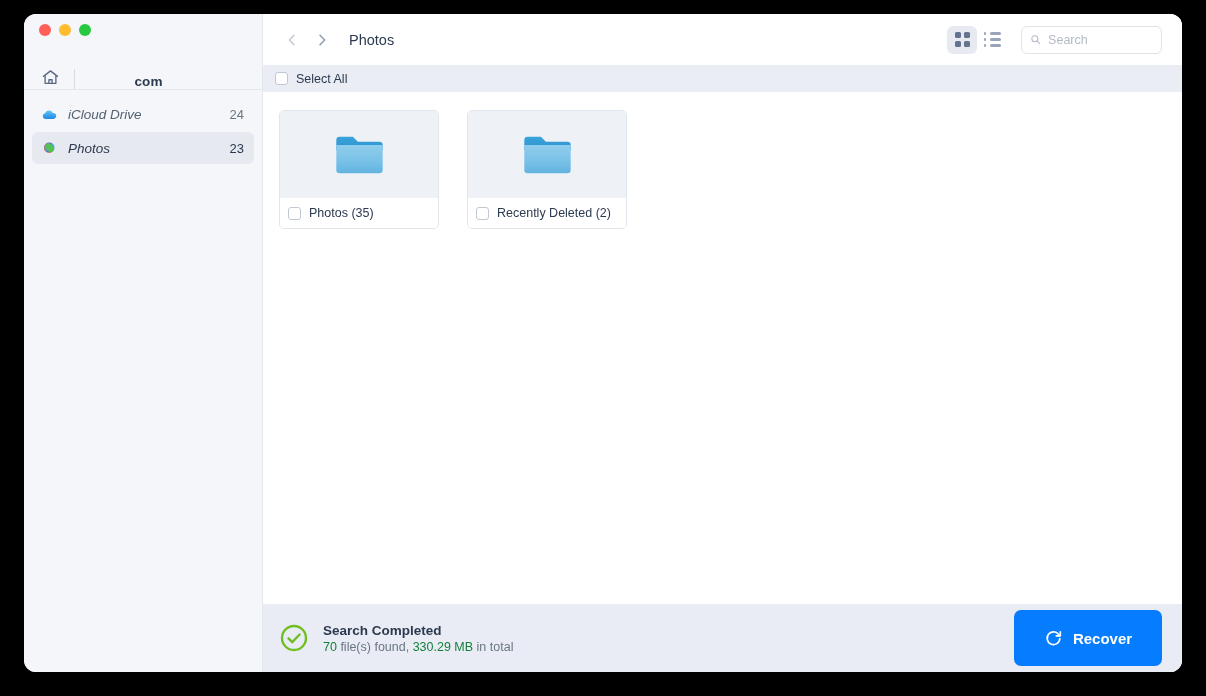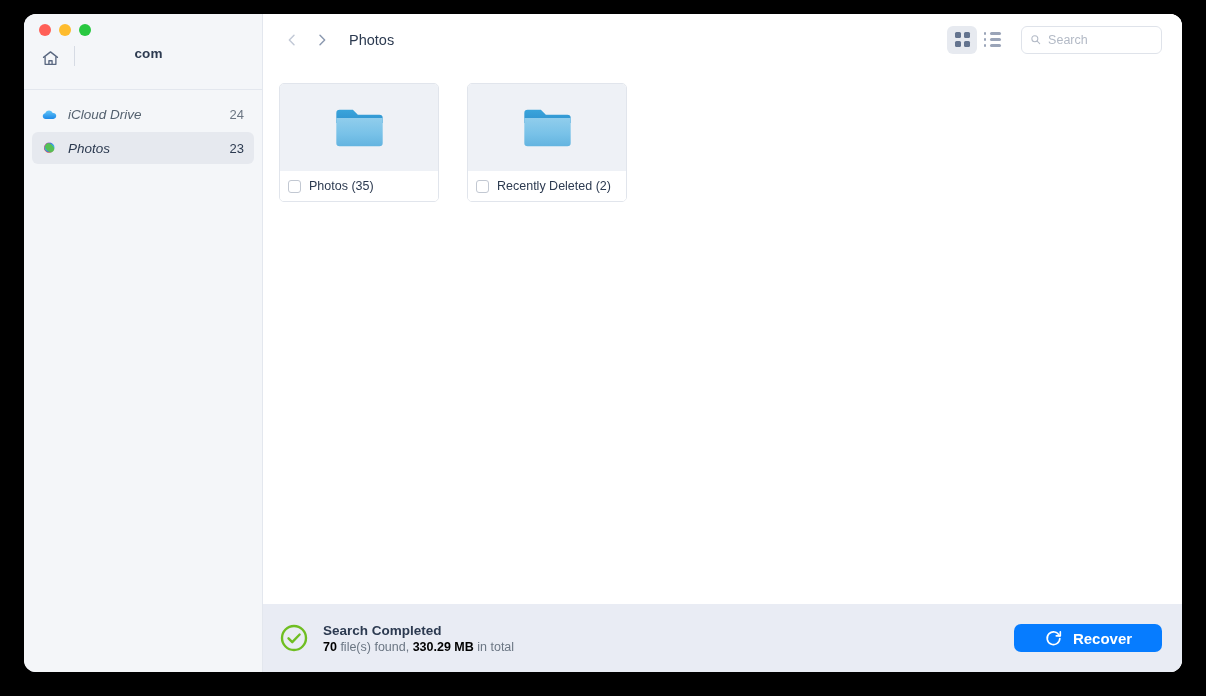--- a/index.html
+++ b/index.html
@@ -42,21 +42,21 @@
     gap: 8px;
   }
   .tl { width: 12px; height: 12px; border-radius: 50%; display: block; }
   .tl-red   { background: #ff5f57; }
   .tl-amber { background: #febc2e; }
   .tl-green { background: #28c840; }
 
   .sb-header {
     height: 44px;
     display: flex;
-    align-items: flex-start;
+    align-items: flex-end;
     padding: 0 14px 0 14px;
     border-bottom: 1px solid #e3e7ee;
     position: relative;
   }
   .home-btn {
     width: 24px; height: 24px;
     display: flex; align-items: center; justify-content: center;
     cursor: pointer;
   }
   .sb-divider {
@@ -249,24 +249,24 @@
   .status-title {
     font-size: 13.5px;
     font-weight: bold;
     color: #2c3a50;
     margin-bottom: 2px;
   }
   .status-sub {
     font-size: 12.5px;
     color: #6b7683;
   }
-  .status-sub b { color: #000000; font-weight: bold; }
+  .status-sub b { color: #15803d; font-weight: normal; }
   .status-spacer { flex: 1; }
   .recover-btn {
-    height: 28px;
+    height: 56px;
     min-width: 148px;
     background: #067cff;
     border-radius: 7px;
     display: flex;
     align-items: center;
     justify-content: center;
     gap: 10px;
     color: #ffffff;
     font-size: 15px;
     font-weight: bold;
@@ -384,20 +384,24 @@
 
         <div class="searchbox">
           <svg width="13" height="13" viewBox="0 0 24 24" fill="none" stroke="#b3bac6" stroke-width="2.2" stroke-linecap="round">
             <circle cx="10.5" cy="10.5" r="6.5"></circle>
             <path d="M15.5 15.5 21 21"></path>
           </svg>
           <input type="text" placeholder="Search" style="">
         </div>
       </div>
 
+      <div class="selectall-bar">
+        <span class="cb"></span>
+        <span class="selectall-label">Select All</span>
+      </div>
 
       <div class="content">
 
         <div class="card">
           <div class="card-thumb">
             <svg width="53" height="44" viewBox="0 0 64 52">
               <defs>
                 <linearGradient id="fdA" x1="0" y1="0" x2="0" y2="1">
                   <stop offset="0%" stop-color="#3aa4db"></stop>
                   <stop offset="100%" stop-color="#2f92cf"></stop>

